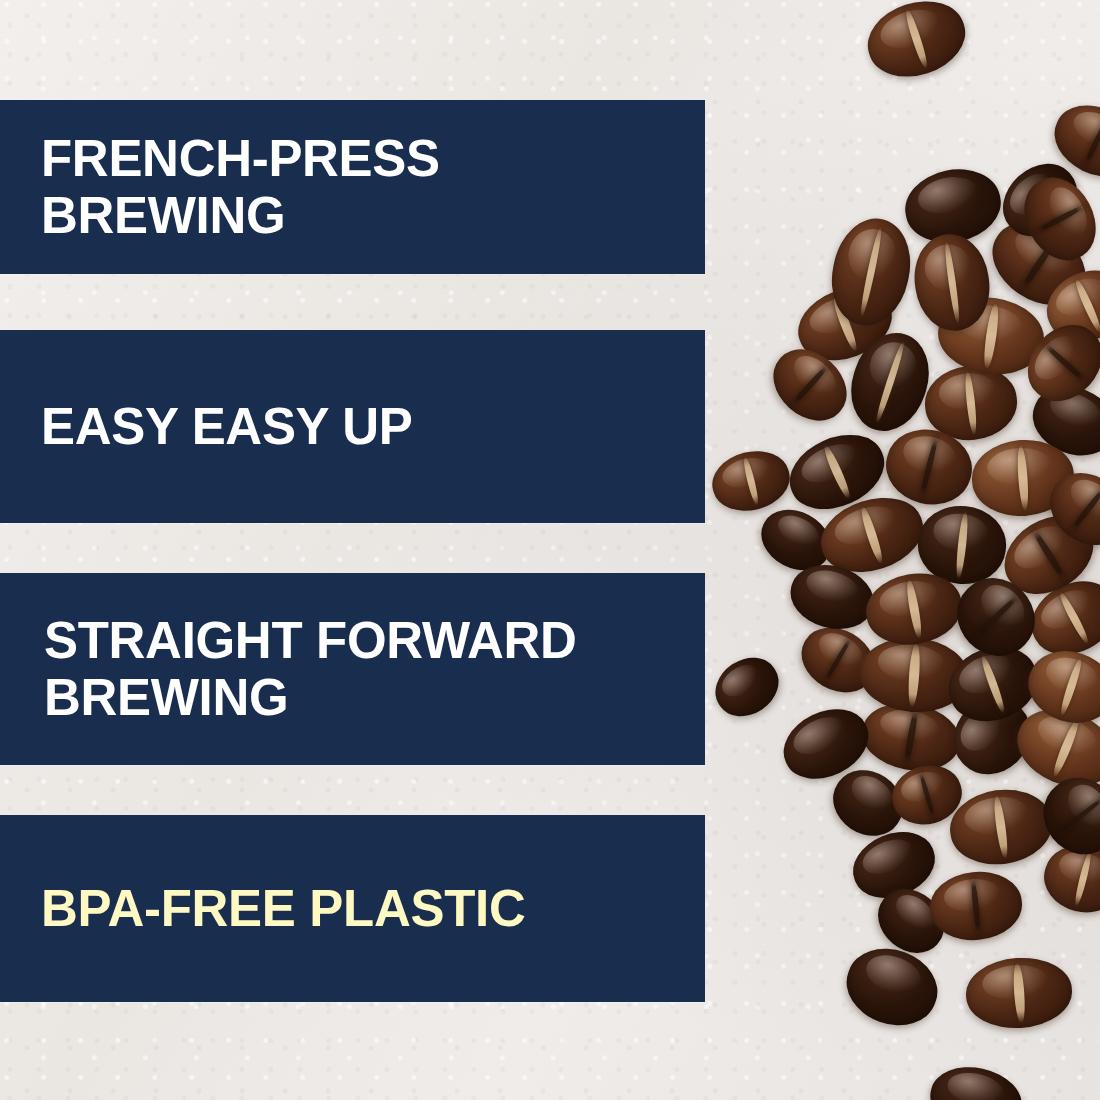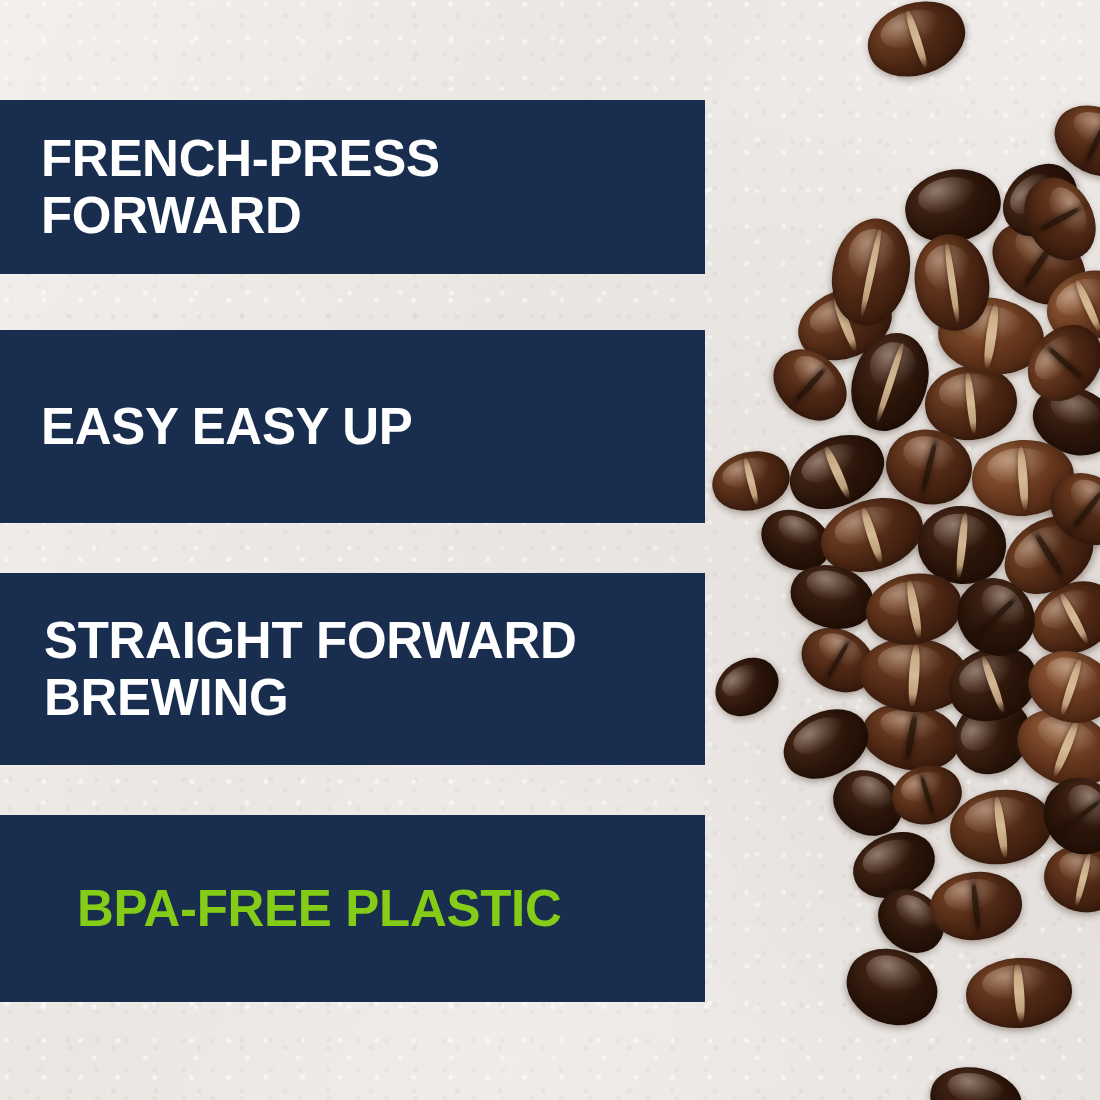--- a/index.html
+++ b/index.html
@@ -162,27 +162,27 @@
         <div class="bean nocrease" style="left: 846px; top: 950px; width: 92px; height: 74px; transform: rotate(20deg); background: radial-gradient(at 32% 26%, rgb(74, 42, 26) 0%, rgb(42, 20, 9) 52%, rgb(27, 12, 5) 100%); z-index: 14;"></div>
         <div class="bean pale" style="left: 966px; top: 958px; width: 106px; height: 70px; transform: rotate(-4deg); background: radial-gradient(at 32% 26%, rgb(122, 69, 38) 0%, rgb(74, 37, 19) 52%, rgb(43, 19, 8) 100%); z-index: 15;"></div>
         <div class="bean nocrease" style="left: 930px; top: 1068px; width: 92px; height: 64px; transform: rotate(12deg); background: radial-gradient(at 32% 26%, rgb(74, 42, 26) 0%, rgb(42, 20, 9) 52%, rgb(27, 12, 5) 100%); z-index: 16;"></div>
       </div>
     <div id="paper-vignette"></div>
   </div>
 
   <div id="bars-layer">
       <div class="feature-bar" style="top: 100px; width: 705px; height: 174px; background: rgb(25, 45, 79);">
         <p class="feature-label" style="color: rgb(255, 255, 255);">FRENCH-PRESS
-FORWARD</p>
+BREWING</p>
       </div>
       <div class="feature-bar" style="top: 330px; width: 705px; height: 193px; background: rgb(25, 45, 79);">
         <p class="feature-label" style="color: rgb(255, 255, 255);">EASY EASY UP</p>
       </div>
       <div class="feature-bar" style="top: 573px; width: 705px; height: 192px; background: rgb(25, 45, 79);">
         <p class="feature-label" style="color: rgb(255, 255, 255); padding-left: 44px;">STRAIGHT FORWARD
 BREWING</p>
       </div>
       <div class="feature-bar" style="top: 815px; width: 705px; height: 187px; background: rgb(25, 45, 79);">
-        <p class="feature-label" style="color: #84cc16; margin-left: 36px;">BPA-FREE PLASTIC</p>
+        <p class="feature-label" style="color: #fef9c3;">BPA-FREE PLASTIC</p>
       </div>
     </div>
 
 </div>
 
 </body></html>

